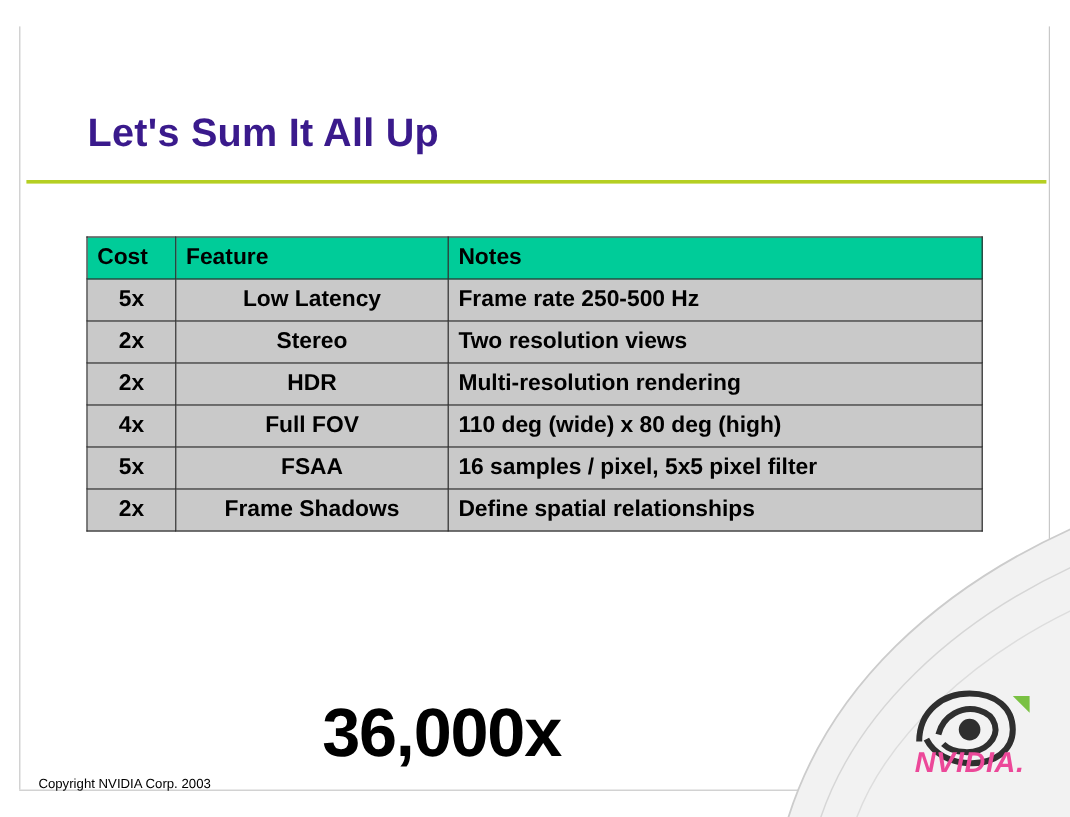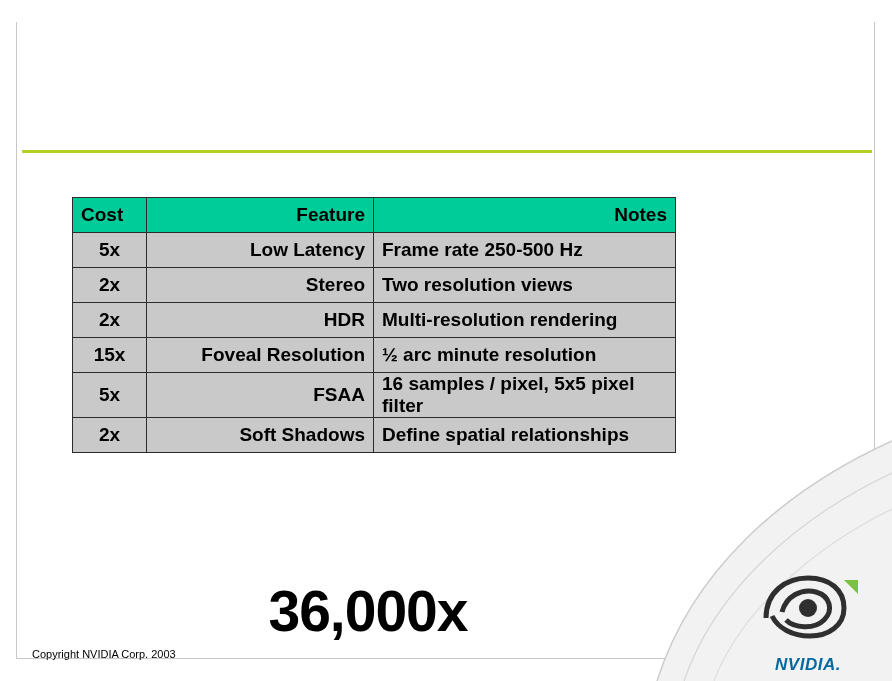--- a/index.html
+++ b/index.html
@@ -67,43 +67,43 @@
     right: 0;
     bottom: 0;
     width: 330px;
     height: 260px;
     pointer-events: none;
   }
   table.data {
     position: absolute;
     left: 72px;
     top: 197px;
-    width: 604px;
+    width: 747px;
     border-collapse: collapse;
     table-layout: fixed;
   }
   table.data th, table.data td {
     border: 1px solid #2b2b2b;
     height: 35px;
     font-size: 19px;
     font-weight: bold;
     color: #000000;
     padding: 0 8px;
     box-sizing: border-box;
   }
   table.data thead th {
     background: #00cc99;
-    text-align: right;
+    text-align: left;
   }
   table.data thead th.c-cost { text-align: left; }
   table.data tbody td {
     background: #c9c9c9;
   }
   td.c-cost, th.c-cost { width: 74px; text-align: center; }
-  td.c-feature, th.c-feature { width: 227px; text-align: right; }
+  td.c-feature, th.c-feature { width: 227px; text-align: center; }
   td.c-notes, th.c-notes { text-align: left; }
   .total {
     position: absolute;
     left: 0;
     top: 578px;
     width: 736px;
     text-align: center;
     font-size: 57px;
     font-weight: bold;
     color: #000000;
@@ -123,38 +123,38 @@
     top: 570px;
     width: 120px;
     height: 78px;
   }
   .logo-wordmark {
     position: absolute;
     left: 748px;
     top: 622px;
     width: 120px;
     text-align: center;
-    font-size: 17px;
-    font-weight: bold;
-    color: #0369a1;
+    font-size: 24px;
+    font-weight: bold;
+    color: #ec4899;
     font-style: italic;
     letter-spacing: 0.5px;
-    margin-top: 33px;
   }
 </style>
 </head>
 <body>
 
 <div class="slide">
 
   <div class="frame-top"></div>
   <div class="edge-left"></div>
   <div class="edge-right"></div>
   <div class="edge-bottom"></div>
 
+  <div class="title">Let's Sum It All Up</div>
   <div class="title-rule"></div>
 
   <svg class="swoosh" viewBox="0 0 330 260" preserveAspectRatio="none">
     <path d="M330 20 C 220 70, 130 150, 95 260 L 330 260 Z" fill="#f2f2f2"></path>
     <path d="M330 20 C 220 70, 130 150, 95 260" stroke="#cccccc" stroke-width="1.5" fill="none"></path>
     <path d="M330 52 C 232 98, 152 172, 122 260" stroke="#d6d6d6" stroke-width="1.2" fill="none"></path>
     <path d="M330 88 C 248 128, 178 192, 152 260" stroke="#dddddd" stroke-width="1.2" fill="none"></path>
   </svg>
 
   <table class="data">
@@ -175,32 +175,32 @@
         <td class="c-cost">2x</td>
         <td class="c-feature">Stereo</td>
         <td class="c-notes">Two resolution views</td>
       </tr>
       <tr>
         <td class="c-cost">2x</td>
         <td class="c-feature">HDR</td>
         <td class="c-notes">Multi-resolution rendering</td>
       </tr>
       <tr>
-        <td class="c-cost">15x</td>
-        <td class="c-feature">Foveal Resolution</td>
-        <td class="c-notes">½ arc minute resolution</td>
+        <td class="c-cost">4x</td>
+        <td class="c-feature">Full FOV</td>
+        <td class="c-notes">110 deg (wide) x 80 deg (high)</td>
       </tr>
       <tr>
         <td class="c-cost">5x</td>
         <td class="c-feature">FSAA</td>
         <td class="c-notes">16 samples / pixel, 5x5 pixel filter</td>
       </tr>
       <tr>
         <td class="c-cost">2x</td>
-        <td class="c-feature">Soft Shadows</td>
+        <td class="c-feature">Frame Shadows</td>
         <td class="c-notes">Define spatial relationships</td>
       </tr>
     </tbody>
   </table>
 
   <div class="total">36,000x</div>
 
   <svg class="logo" viewBox="0 0 120 78">
     <g transform="translate(10,4)">
       <path d="M8 44 C 8 18, 28 4, 50 4 C 72 4, 86 16, 86 34 C 86 52, 70 62, 52 62 C 34 62, 20 54, 14 42" fill="none" stroke="#2f2f2f" stroke-width="5"></path>

